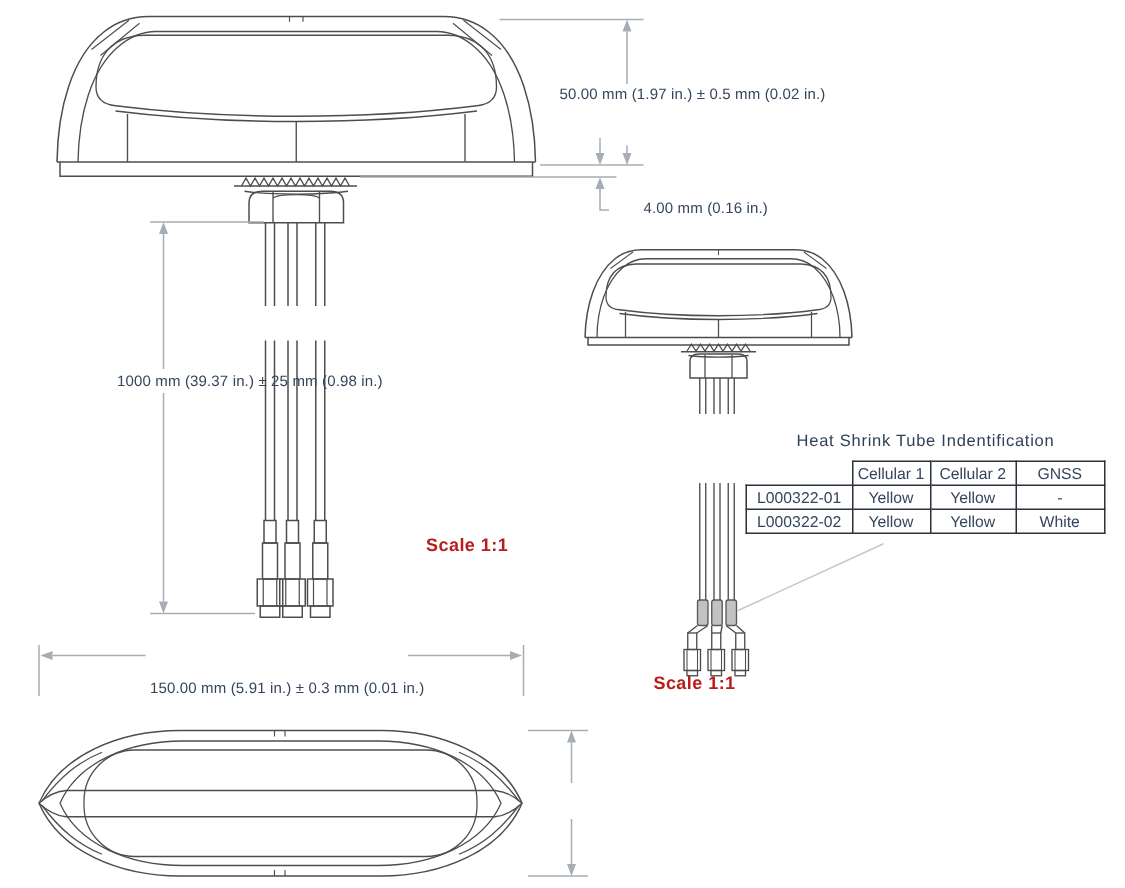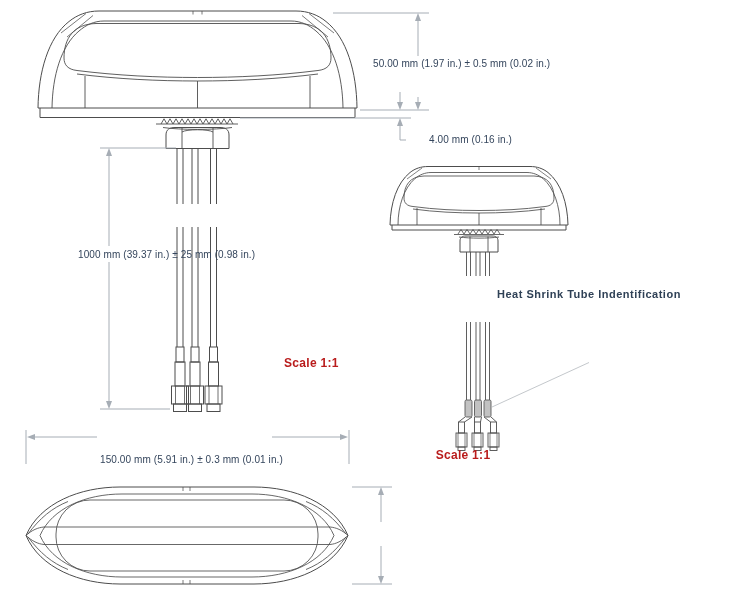--- a/index.html
+++ b/index.html
@@ -10,22 +10,22 @@
   svg{position:absolute;left:0;top:0;}
   .txt{
     position:absolute;color:#34455c;font-size:10px;font-weight:400;
     white-space:nowrap;letter-spacing:.1px;
   }
   .scale{
     position:absolute;color:#b91c1c;font-size:12px;font-weight:bold;
     white-space:nowrap;letter-spacing:.3px;
   }
   .tbl-title{
-    position:absolute;left:497px;top:288px;width:240px;text-align:left;
-    color:#2f4156;font-size:11px;font-weight:bold;letter-spacing:.5px;white-space:nowrap;
+    position:absolute;left:497px;top:288px;width:240px;text-align:center;
+    color:#2f4156;font-size:11px;font-weight:normal;letter-spacing:.5px;white-space:nowrap;
   }
   table.hs{
     position:absolute;left:497px;top:307px;border-collapse:collapse;
     color:#34455c;font-size:10.5px;
   }
   table.hs th, table.hs td{
     border:1.5px solid #2c313a;height:15px;padding:0 3px;text-align:center;
     font-weight:normal;background:#fff;
   }
   table.hs th.empty{border:none;background:transparent;}
@@ -162,14 +162,36 @@
 
   <div class="txt" style="left:373px;top:58px;">50.00 mm (1.97 in.) ± 0.5 mm (0.02 in.)</div>
   <div class="txt" style="left:429px;top:134px;">4.00 mm (0.16 in.)</div>
   <div class="txt" style="left:30px;top:249px;margin-left:48px;">1000 mm (39.37 in.) ± 25 mm (0.98 in.)</div>
   <div class="txt" style="left:100px;top:431px;margin-top:23px;">150.00 mm (5.91 in.) ± 0.3 mm (0.01 in.)</div>
 
   <div class="scale" style="left:284px;top:356px;">Scale 1:1</div>
   <div class="scale" style="left:428px;top:448px;width:70px;text-align:center;">Scale 1:1</div>
 
   <div class="tbl-title">Heat Shrink Tube Indentification</div>
+  <table class="hs">
+    <tbody>
+        <tr>
+      <th class="empty c1"></th>
+      <th class="c2">Cellular 1</th>
+      <th class="c3">Cellular 2</th>
+      <th class="c4">GNSS</th>
+    </tr>
+    <tr>
+      <td>L000322-01</td>
+      <td>Yellow</td>
+      <td>Yellow</td>
+      <td>-</td>
+    </tr>
+    <tr>
+      <td>L000322-02</td>
+      <td>Yellow</td>
+      <td>Yellow</td>
+      <td>White</td>
+    </tr>
+  </tbody>
+    </table>
 
 </div>
 
 </body></html>

